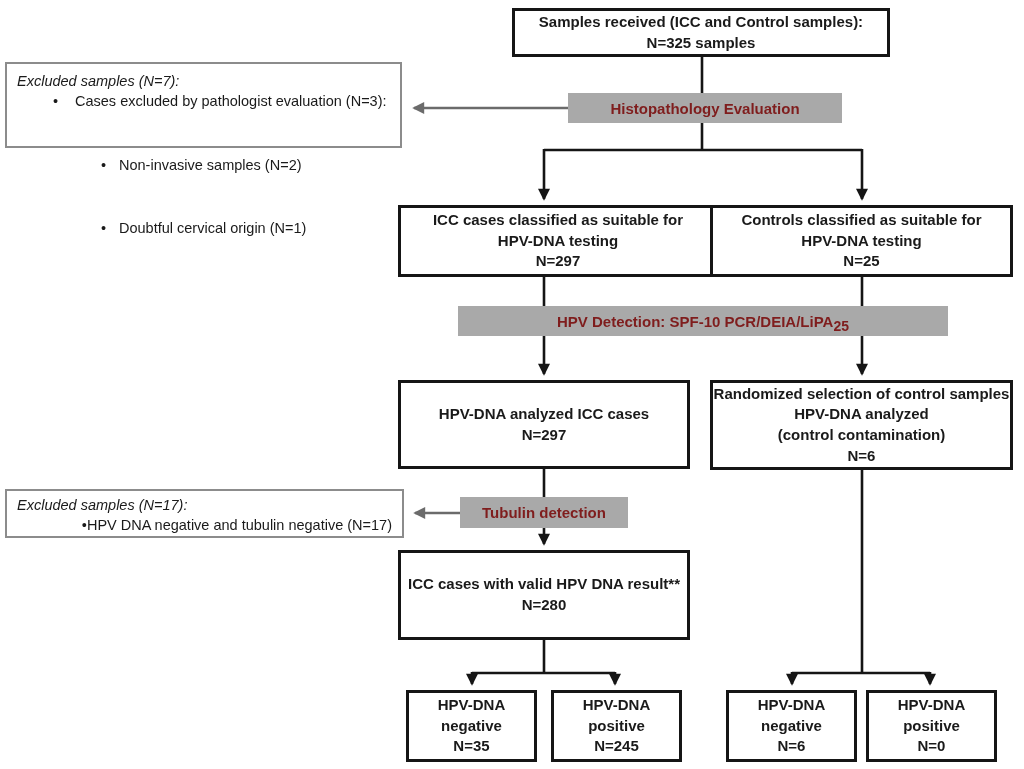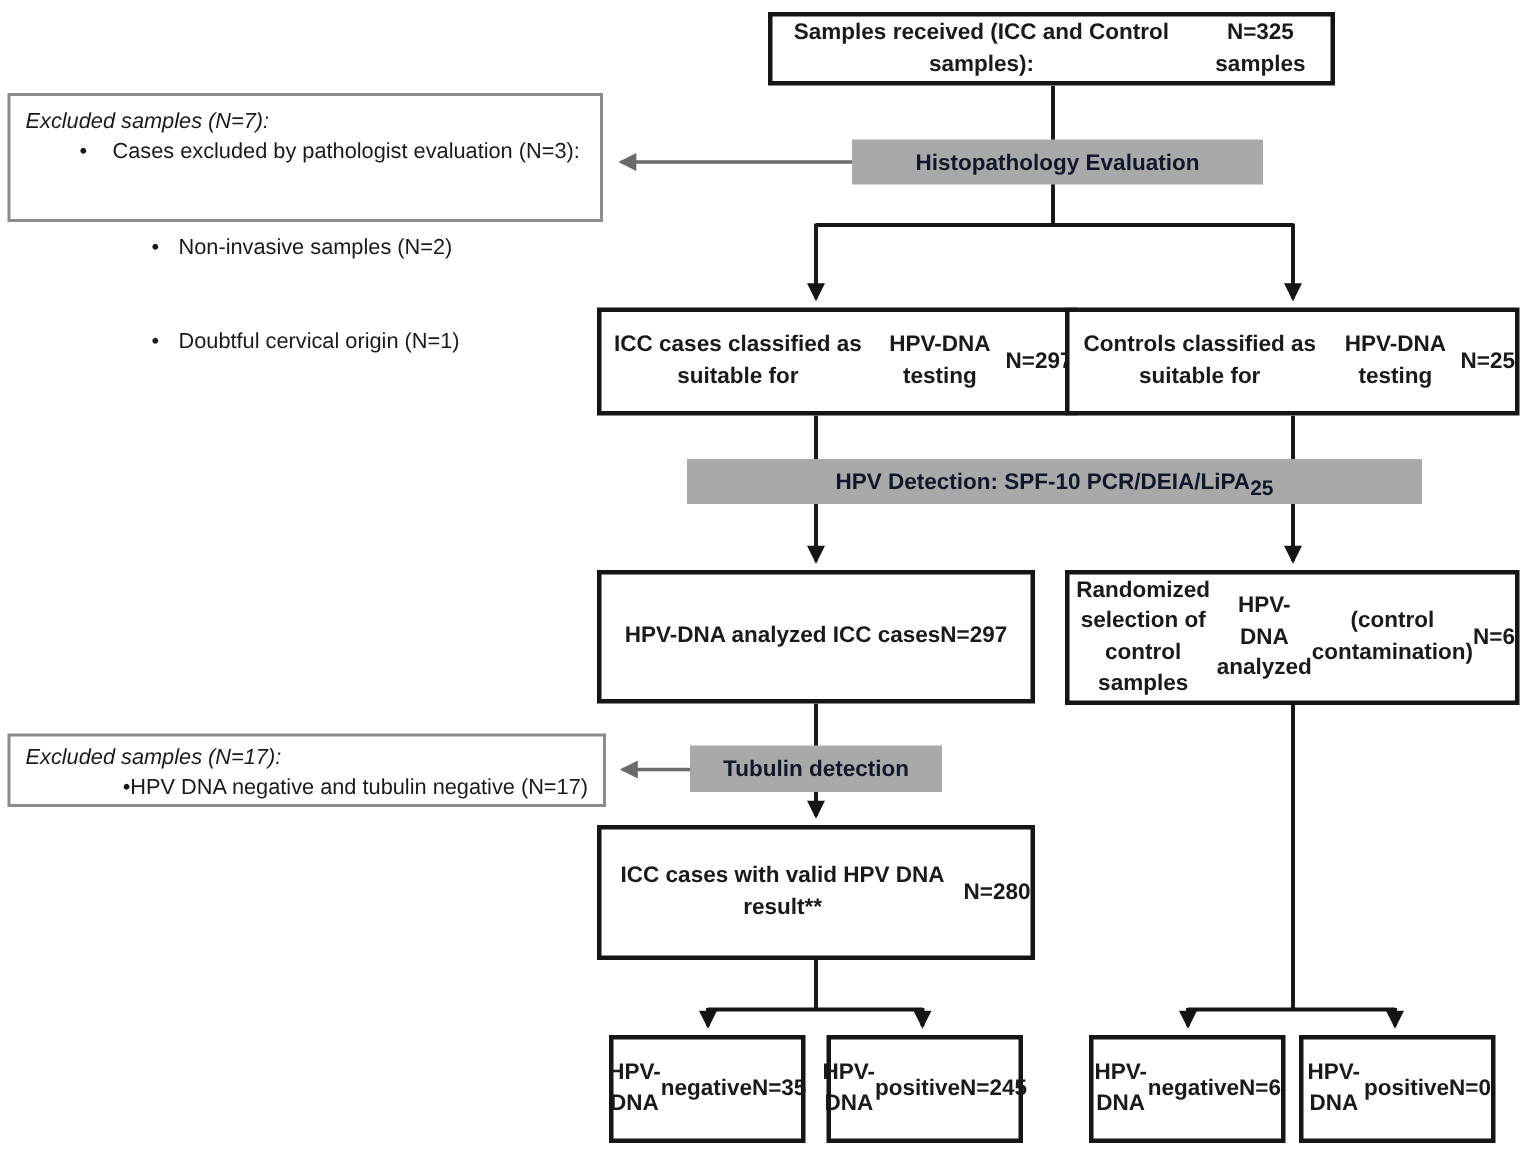--- a/index.html
+++ b/index.html
@@ -22,33 +22,34 @@
     height: 769px;
     z-index: 1;
   }
   .node {
     position: absolute;
     z-index: 3;
     background: #ffffff;
     border: 3px solid #151515;
     box-sizing: border-box;
     display: flex;
+    flex-direction: column;
     align-items: center;
     justify-content: center;
     text-align: center;
     font-weight: bold;
     font-size: 15px;
     line-height: 1.38;
     color: #1a1a1a;
   }
   .bar {
     position: absolute;
     z-index: 2;
     background: #a9a9a9;
-    color: #0f172a;
+    color: #7f1d1d;
     font-weight: bold;
     font-size: 15px;
     display: flex;
     align-items: center;
     justify-content: center;
     text-align: center;
     box-sizing: border-box;
   }
   .bar sub {
     font-size: 14px;

